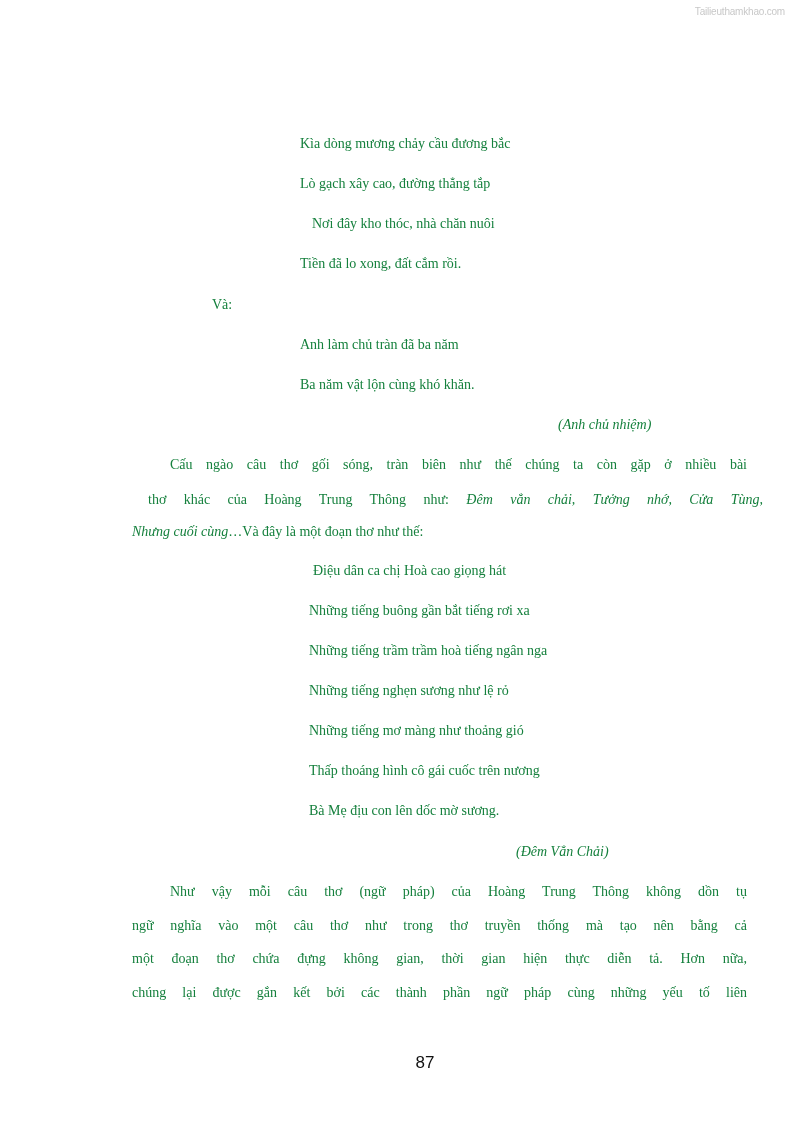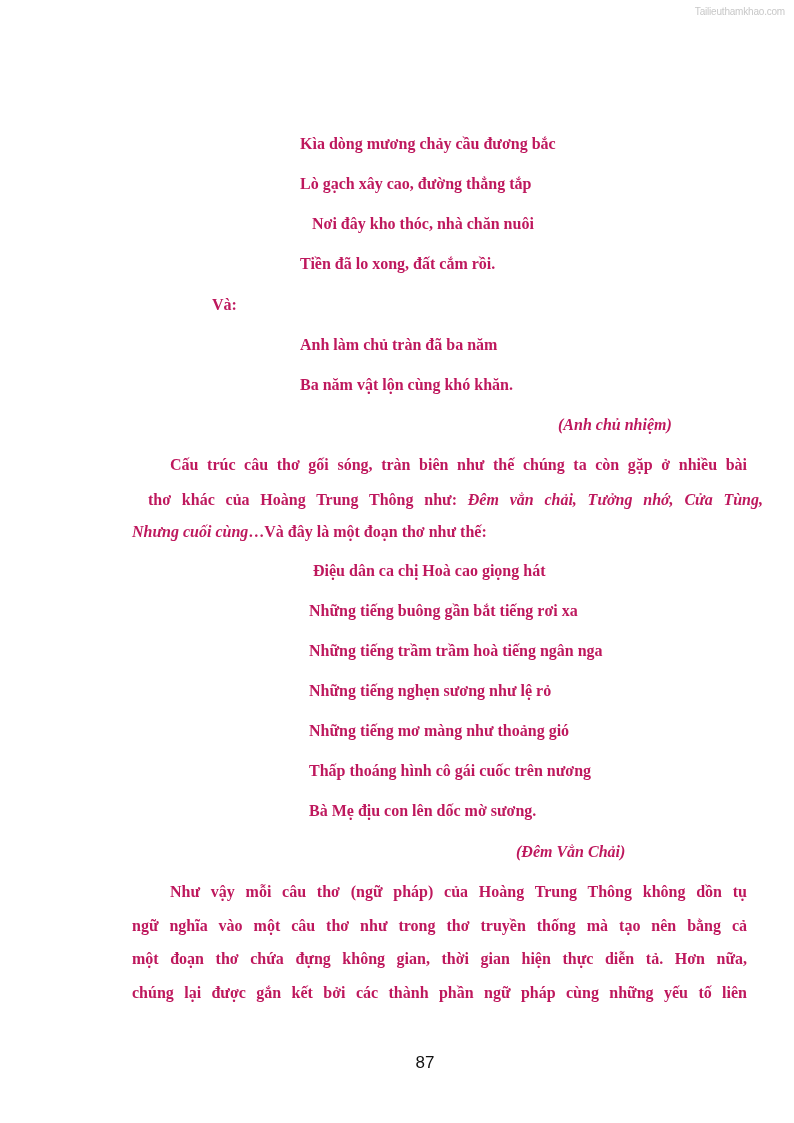--- a/index.html
+++ b/index.html
@@ -6,21 +6,21 @@
     body { width: 794px; height: 1123px; position: relative; overflow: hidden; }
     .page { position: absolute; left: 0; top: 0; width: 794px; height: 1123px; background: #ffffff; }
     .watermark {
       position: absolute; top: 6px; right: 9px;
       font-family: "Liberation Sans", sans-serif; font-size: 10px;
       color: #c8c8c8; letter-spacing: -0.2px;
     }
     .line {
       position: absolute;
       font-family: "Liberation Serif", serif;
-      font-size: 16px; color: #be185d; white-space: nowrap; line-height: 20px; font-weight: bold;
+      font-size: 14px; color: #15803d; white-space: nowrap; line-height: 20px;
     }
     .it { font-style: italic; }
     .just { left: 132px; width: 615px; text-align: justify; text-align-last: justify; white-space: normal; }
     .just.last { text-align-last: left; }
     .pagenum {
       position: absolute; top: 1053px; left: 0; width: 850px; text-align: center;
       font-family: "Liberation Sans", sans-serif; font-size: 17px; color: #111111;
     }
   </style>
 </head>
@@ -39,21 +39,21 @@
   <div class="line" style="left:212px; top:295px;">Và:</div>
 
   <div>
     <div class="line" style="left:300px; top:335px;">Anh làm chủ tràn đã ba năm</div>
     <div class="line" style="left:300px; top:375px;">Ba năm vật lộn cùng  khó khăn.</div>
   </div>
 
   <div class="line it" style="left:512px; top:415px;margin-left:46px;">(Anh chủ nhiệm)</div>
 
   <div>
-    <div class="line just" style="top:455px; padding-left:38px; width:577px;">Cấu trúc câu thơ gối sóng, tràn biên như thế chúng ta còn gặp ở nhiều bài</div>
+    <div class="line just" style="top:455px; padding-left:38px; width:577px;">Cấu ngào câu thơ gối sóng, tràn biên như thế chúng ta còn gặp ở nhiều bài</div>
     <div class="line just" style="top:490px;margin-left:16px;"><span>thơ khác của Hoàng Trung Thông như: </span><span class="it">Đêm vẳn chải, Tưởng nhớ, Cửa Tùng,</span></div>
     <div class="line just last" style="top:522px;"><span class="it">Nhưng cuối cùng</span><span>…Và đây là một đoạn thơ như thế:</span></div>
   </div>
 
   <div>
     <div class="line" style="left:313px; top:561px;">Điệu dân ca chị Hoà cao giọng hát</div>
     <div class="line" style="left:309px; top:601px;">Những tiếng buông gần bắt tiếng rơi xa</div>
     <div class="line" style="left:309px; top:641px;">Những tiếng trầm trầm hoà tiếng ngân nga</div>
     <div class="line" style="left:309px; top:681px;">Những tiếng nghẹn sương như lệ rỏ</div>
     <div class="line" style="left:309px; top:721px;">Những tiếng mơ màng như thoảng gió</div>

